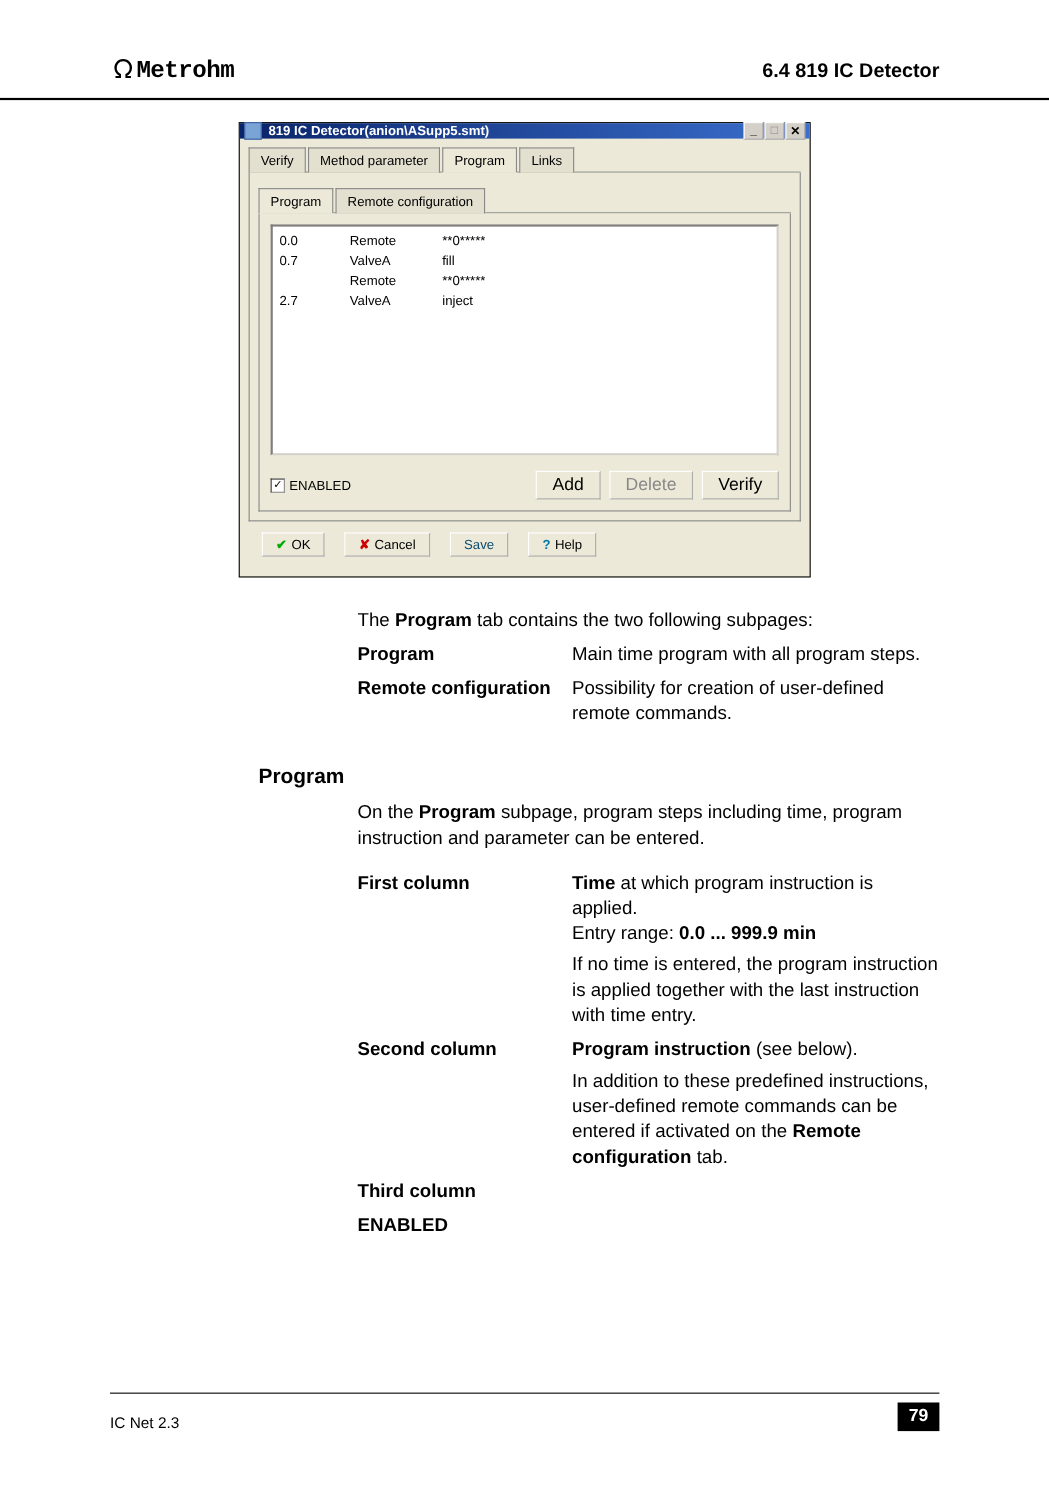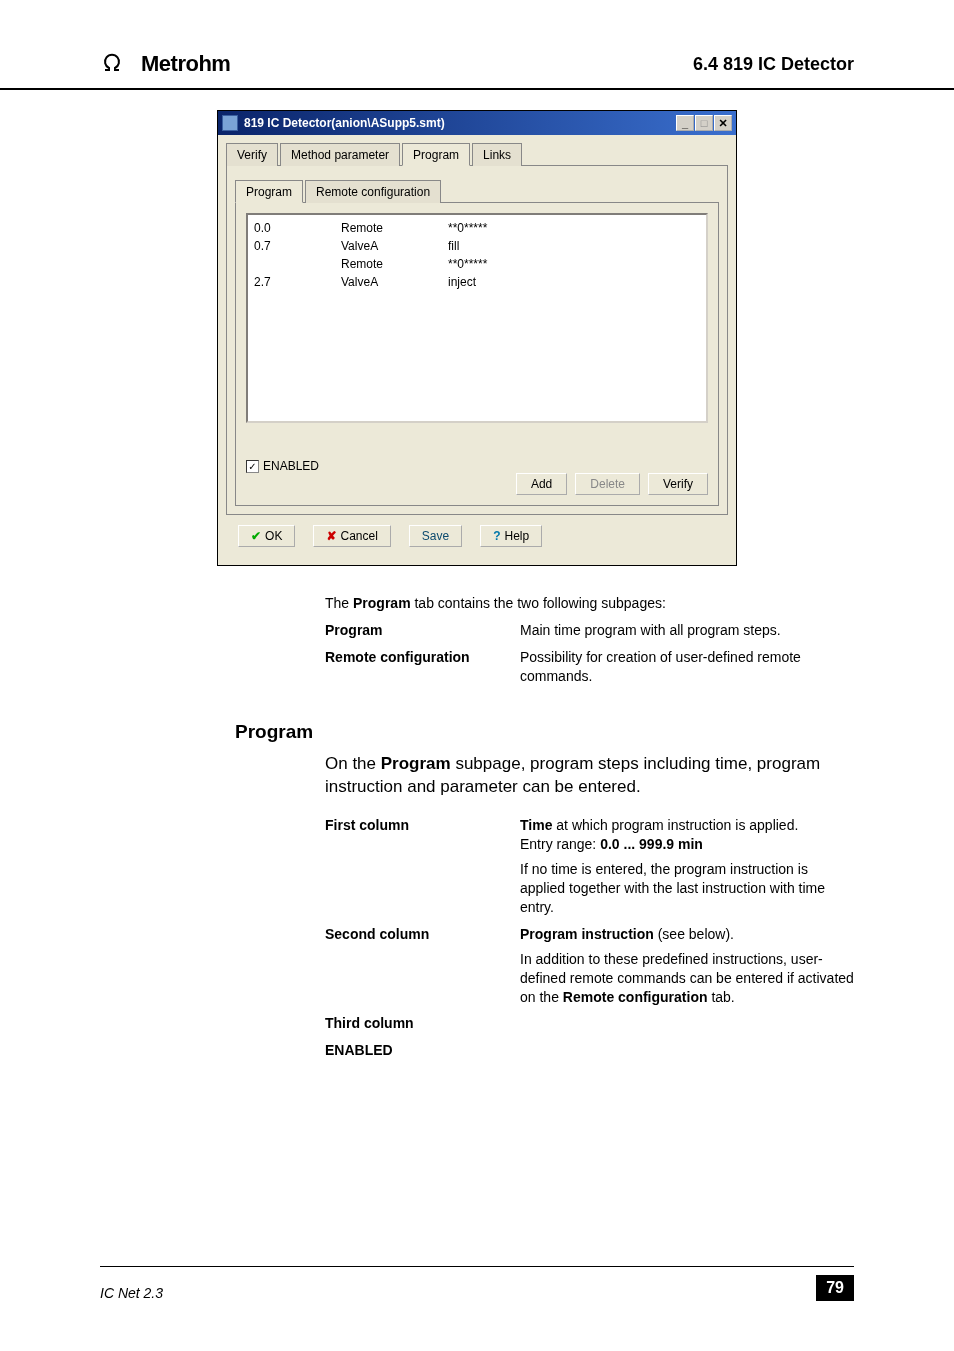--- a/index.html
+++ b/index.html
@@ -15,21 +15,22 @@
       display: flex;
       justify-content: space-between;
       align-items: center;
       padding: 50px 100px 10px;
       border-bottom: 2px solid #000;
       margin: 0 0 20px;
     }
     .brand-logo {
       display: flex;
       align-items: center;
-      gap: 17px;
+      gap: 0;
+      font-family: Liberation Mono, monospace;
     }
     .brand-icon svg { width: 24px; height: 24px; }
     .brand-text {
       font-weight: 900;
       font-size: 22px;
       letter-spacing: -0.5px;
     }
     .section-ref {
       font-weight: 900;
       font-size: 18px;
@@ -43,21 +44,21 @@
       border: 1px solid #000;
       background: #ece9d8;
       font-family: Tahoma, Arial, sans-serif;
     }
     .titlebar {
       background: linear-gradient(to right, #0a246a, #3a6fce);
       color: #fff;
       display: flex;
       align-items: center;
       padding: 3px 4px;
-      height: 24px;
+      height: 14px;
     }
     .title-icon {
       width: 16px; height: 16px;
       background: #7aa3d6;
       border: 1px solid #3a5fa0;
       margin-right: 6px;
       display: flex;
       align-items: center;
       justify-content: center;
       font-size: 9px;
@@ -120,21 +121,21 @@
     .program-list {
       background: #fff;
       border: 2px inset #d4d0c8;
       height: 210px;
       font-size: 12px;
       padding: 4px 6px;
       font-family: Tahoma, Arial, sans-serif;
     }
     .prog-row {
       display: flex;
-      gap: 47px;
+      gap: 24px;
       line-height: 1.5;
     }
     .prog-col1 { width: 40px; }
     .prog-col2 { width: 60px; }
     .prog-col3 { width: 80px; }
     .bottom-row {
       display: flex;
       align-items: center;
       gap: 8px;
       margin-top: 14px;
@@ -151,22 +152,21 @@
       border: 1px inset #888;
       display: flex;
       align-items: center;
       justify-content: center;
       font-size: 10px;
     }
     .dlg-btn {
       background: #ece9d8;
       border: 1px outset #fff;
       padding: 3px 14px;
-      font-size: 12px;
-      margin-top: 36px;
+      font-size: 16px;
     }
     .dlg-btn.disabled { color: #888; }
     .footer-btns {
       display: flex;
       gap: 18px;
       padding: 10px 12px;
       justify-content: flex-start;
       align-items: center;
     }
     .ftr-btn {
@@ -178,21 +178,21 @@
       align-items: center;
       gap: 4px;
     }
     .ftr-btn.disabled { color: #0c4a6e; }
     .check-ico { color: #0a0; font-weight: bold; }
     .x-ico { color: #c00; font-weight: bold; }
     .q-ico { color: #07a; font-weight: bold; }
 
     .body-text {
       margin: 28px 100px 0 325px;
-      font-size: 14px;
+      font-size: 17px;
       line-height: 1.35;
     }
     .body-text p { margin-bottom: 8px; }
     .def-row { display: flex; margin-bottom: 8px; }
     .def-term { width: 195px; font-weight: bold; flex-shrink: 0; }
     .def-val { flex: 1; }
     .section-heading {
       font-weight: 900;
       font-size: 19px;
       margin: 35px 0 10px 235px;
@@ -208,21 +208,21 @@
       position: absolute;
       bottom: 50px;
       left: 100px;
       right: 100px;
       display: flex;
       justify-content: space-between;
       align-items: flex-end;
       border-top: 1px solid #000;
       padding-top: 8px;
     }
-    .footer-left { font-size: 14px; font-style: italic; }
+    .footer-left { font-size: 14px; }
     .page-num {
       background: #000;
       color: #fff;
       font-weight: bold;
       padding: 4px 10px;
       font-size: 16px;
     }
   </style>
 </head>
 <body>

